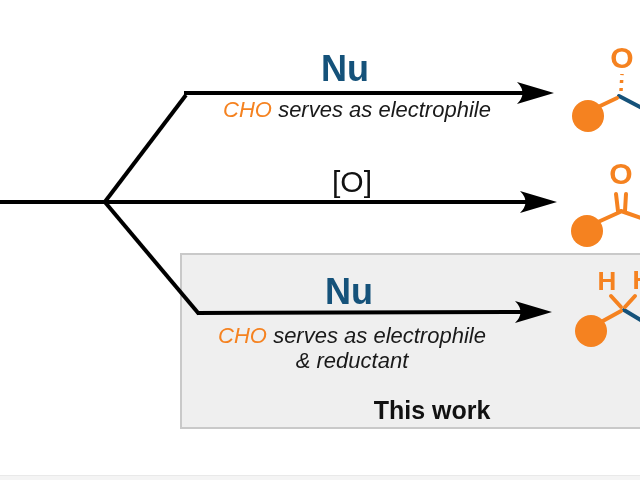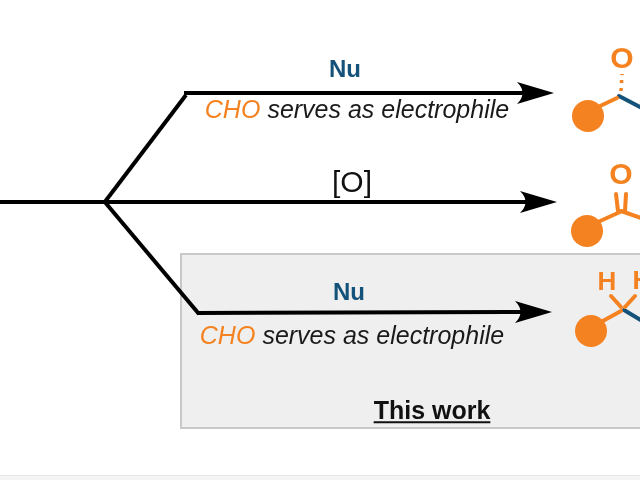--- a/index.html
+++ b/index.html
@@ -4,26 +4,26 @@
 <style>
   html,body{margin:0;padding:0;background:#ffffff;font-family:"Liberation Sans",sans-serif;}
   .stage{position:relative;width:640px;height:480px;background:#ffffff;overflow:hidden;}
 
   .panel{position:absolute;left:180px;top:253px;width:466px;height:176px;
          background:#EFEFEF;border:2px solid #C9C9C9;box-sizing:border-box;}
 
   .scheme-svg{position:absolute;left:0;top:0;width:640px;height:480px;}
 
   .label{position:absolute;transform:translate(-50%,-50%);white-space:nowrap;line-height:1.1;text-align:center;}
-  .reagent{font-size:24px;font-weight:bold;color:#15527A;}
+  .reagent{font-size:36px;font-weight:bold;color:#15527A;}
   .oxidant{font-size:30px;font-weight:400;color:#111111;}
-  .cond{font-size:25px;font-style:italic;color:#1a1a1a;}
+  .cond{font-size:22px;font-style:italic;color:#1a1a1a;}
   .cond .chem{color:#F58220;}
   .cond .rest{margin-left:0.28em;}
-  .badge{font-size:25px;font-weight:bold;color:#111111;text-decoration:underline;}
+  .badge{font-size:25px;font-weight:bold;color:#111111;}
 
   .bottom-strip{position:absolute;left:0;bottom:0;width:640px;height:4px;
                 background:#f4f4f4;border-top:1px solid #e9e9e9;}
 </style>
 </head>
 <body>
 
 <div class="stage">
 
   <div class="panel"></div>
@@ -78,17 +78,18 @@
 
   <div class="label oxidant" style="left:352px;top:181px;">[O]</div>
 
 
   <div class="label reagent" style="left:349px;top:292px;">Nu</div>
 
   <div class="label cond" style="left:352px;top:336px;">
     <span class="chem">CHO</span><span class="rest">serves as electrophile</span>
   </div>
 
+  <div class="label cond" style="left:352px;top:361px;">&amp; reductant</div>
 
   <div class="label badge" style="left:432px;top:411px;">This work</div>
 
   <div class="bottom-strip"></div>
 </div>
 
 </body></html>

